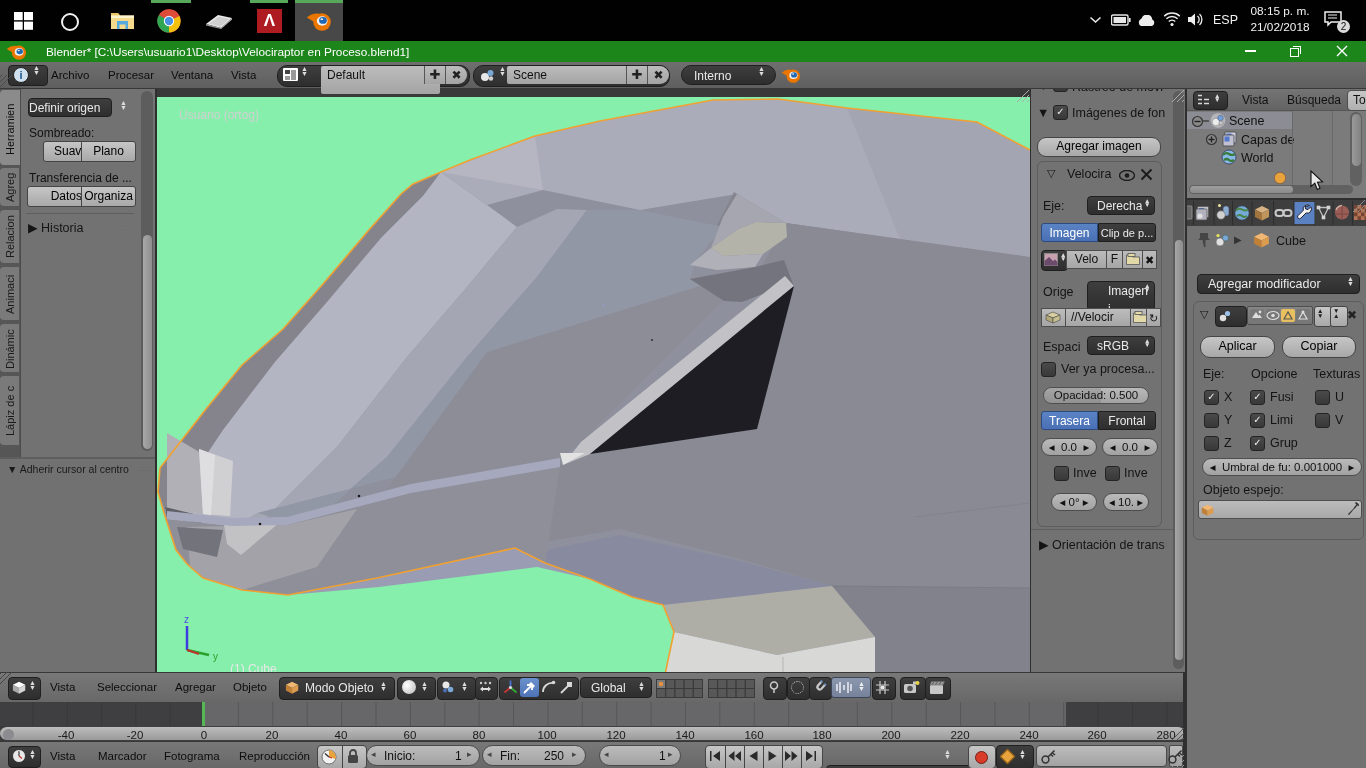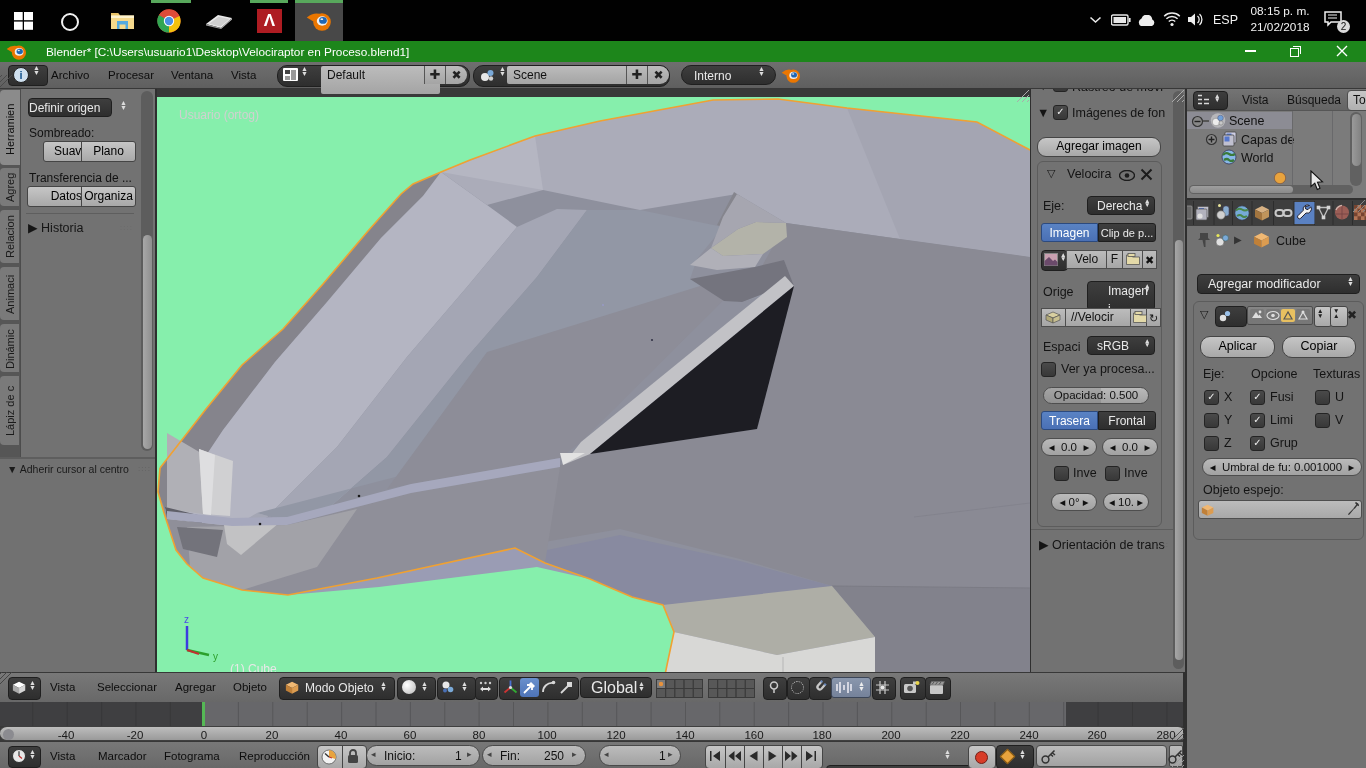--- a/index.html
+++ b/index.html
@@ -609,21 +609,21 @@
   </svg>
   <svg class="abs" style="left:541px;top:7px" width="15" height="15" viewBox="0 0 15 15">
     <path d="M2 12 A9 9 0 0 1 12 3" stroke="#d8d8d8" stroke-width="1.8" fill="none"></path>
     <circle cx="12.5" cy="2.5" r="1.8" fill="#d8d8d8"></circle>
   </svg>
   <svg class="abs" style="left:559px;top:7px" width="15" height="15" viewBox="0 0 15 15">
     <path d="M2 13 L9 6" stroke="#d8d8d8" stroke-width="1.8"></path>
     <rect x="8" y="2" width="5" height="5" fill="#d8d8d8"></rect>
   </svg>
 
-  <div class="abs dark" style="left:580px;top:4px;width:72px;height:21px;font-size:16px;line-height:20px;padding-left:10px;box-sizing:border-box;">Global</div>
+  <div class="abs dark" style="left:580px;top:4px;width:72px;height:21px;font-size:12px;line-height:20px;padding-left:10px;box-sizing:border-box;">Global</div>
   <div class="abs" style="left:638px;top:9px;color:#ddd;font-size:7px;line-height:4.5px;">▲<br>▼</div>
 
   <svg class="abs" style="left:656px;top:6px" width="100" height="19" viewBox="0 0 100 19">
     <g fill="#585858" stroke="#3a3a3a" stroke-width="1">
       <rect x="0.5" y="0.5" width="9.2" height="9"></rect>
         <rect x="9.7" y="0.5" width="9.2" height="9"></rect>
         <rect x="18.9" y="0.5" width="9.2" height="9"></rect>
         <rect x="28.1" y="0.5" width="9.2" height="9"></rect>
         <rect x="37.3" y="0.5" width="9.2" height="9"></rect>
       <rect x="0.5" y="9.5" width="9.2" height="9"></rect>

